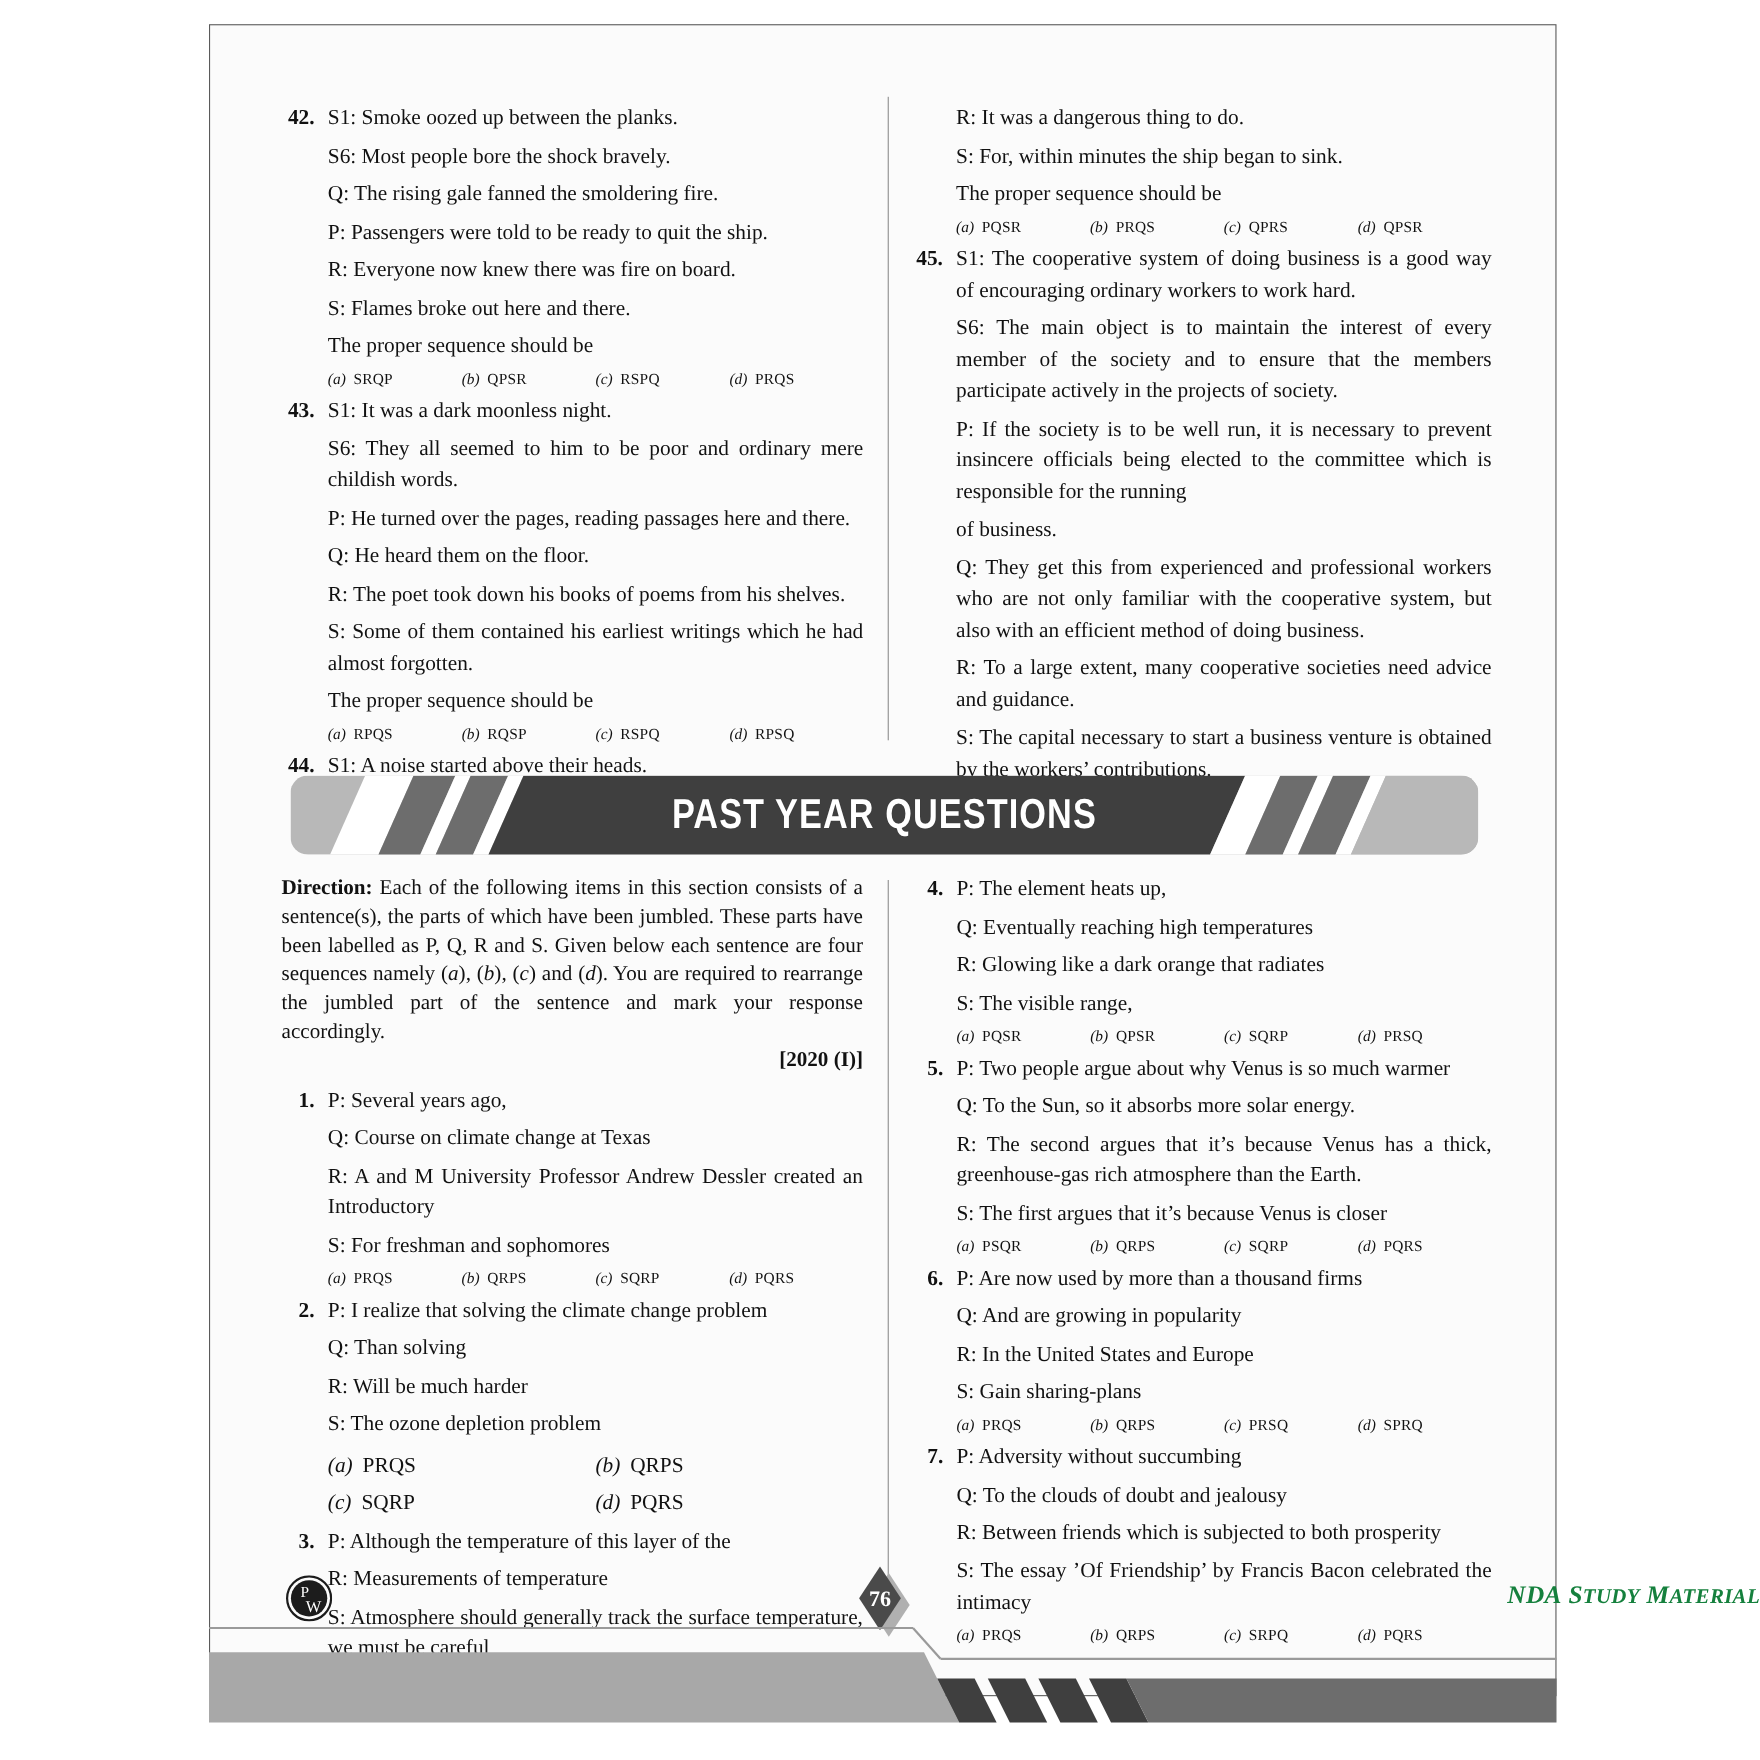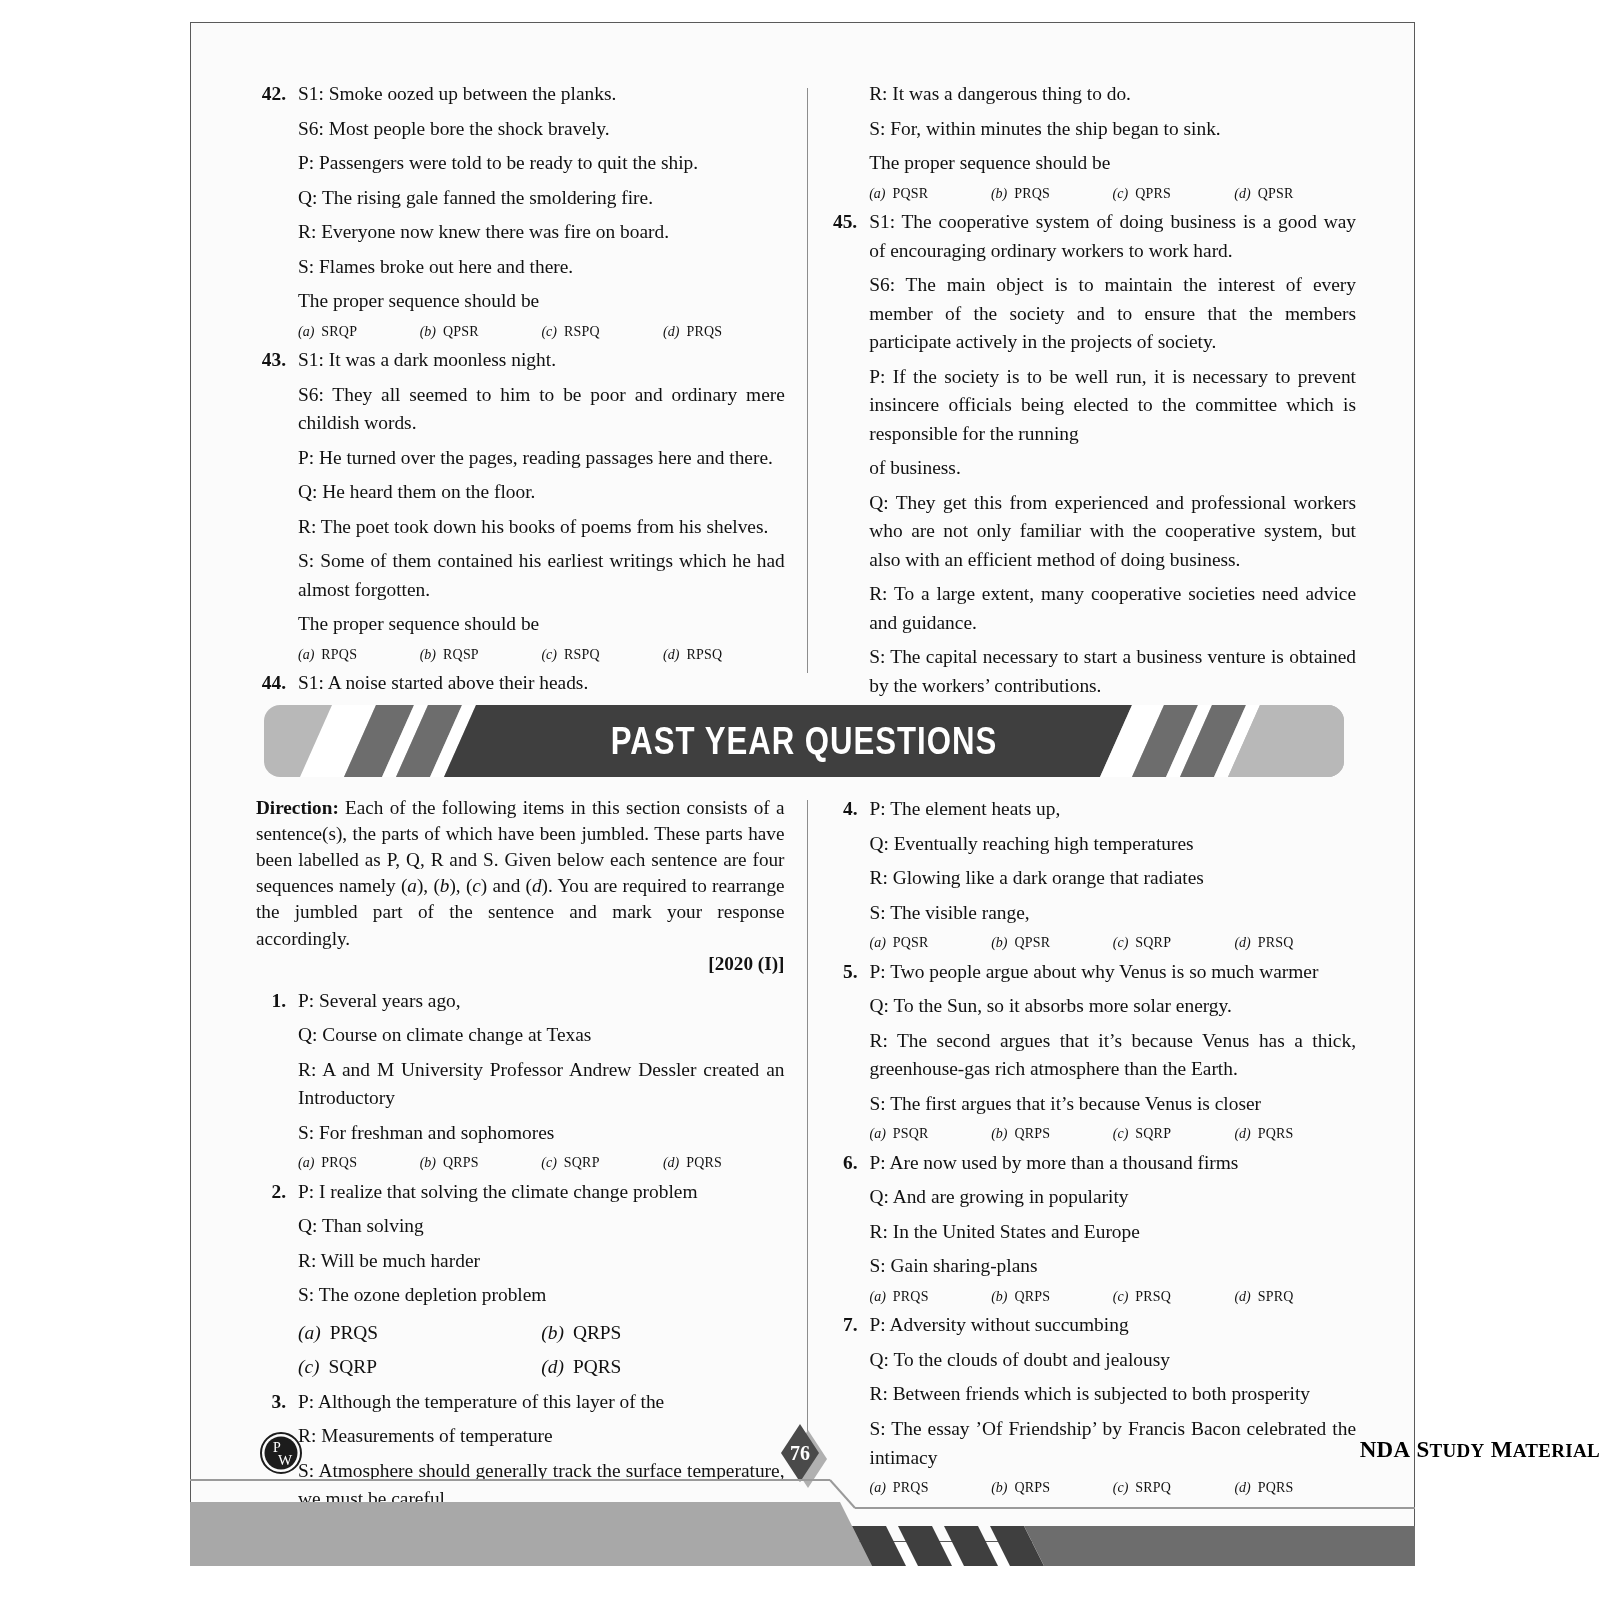--- a/index.html
+++ b/index.html
@@ -164,21 +164,22 @@
   }
   #brand {
     position: absolute;
     right: 0px;
     top: 1437px;
     width: 420px;
     text-align: right;
     font-weight: bold;
     font-size: 23px;
     letter-spacing: .3px;
-    color: #000000;
+    color: #15803d;
+    font-style: italic;
   }
   #brand .sc {
     font-size: 19px;
   }
   #footer-deco {
     position: absolute;
     left: 0;
     top: 1470px;
     width: 1600px;
     height: 130px;
@@ -186,29 +187,29 @@
 </style>
 </head>
 <body>
 
 <div id="page"></div>
 
 <div class="vdiv" style="left:807px; top:88px; height:585px;"></div>
 
 <div class="vdiv" style="left:807px; top:800px; height:645px;"></div>
 
-<div class="section" style="left:256px; top:80px; width:1100px;">
+<div class="section" style="left:256px; top:94px; width:1100px;">
   <div class="col col-body" id="top-left">
       <div class="q">
         <div class="q-num">42.</div>
         <div class="q-body">
           <div class="line">S1: Smoke oozed up between the planks.</div>
           <div class="line">S6: Most people bore the shock bravely.</div>
+          <div class="line">Q: The rising gale fanned the smoldering fire.</div>
           <div class="line">P: Passengers were told to be ready to quit the ship.</div>
-          <div class="line">Q: The rising gale fanned the smoldering fire.</div>
           <div class="line">R: Everyone now knew there was fire on board.</div>
           <div class="line">S: Flames broke out here and there.</div>
           <div class="line">The proper sequence should be</div>
           <div class="opts">
             <div class="opt"><span class="lbl">(a)</span><span class="val">SRQP</span></div>
             <div class="opt"><span class="lbl">(b)</span><span class="val">QPSR</span></div>
             <div class="opt"><span class="lbl">(c)</span><span class="val">RSPQ</span></div>
             <div class="opt"><span class="lbl">(d)</span><span class="val">PRQS</span></div>
           </div>
         </div>

